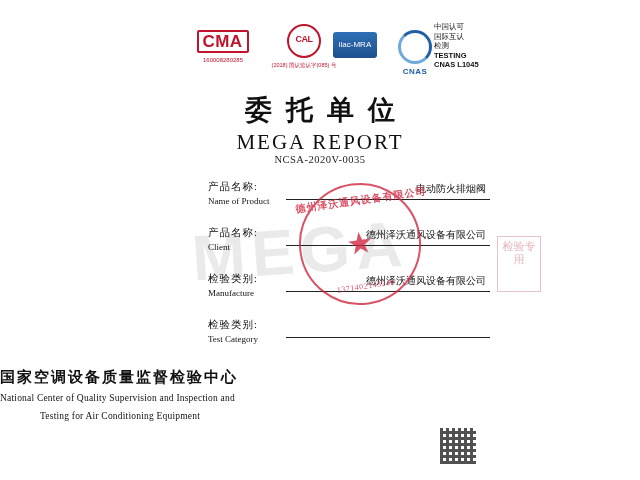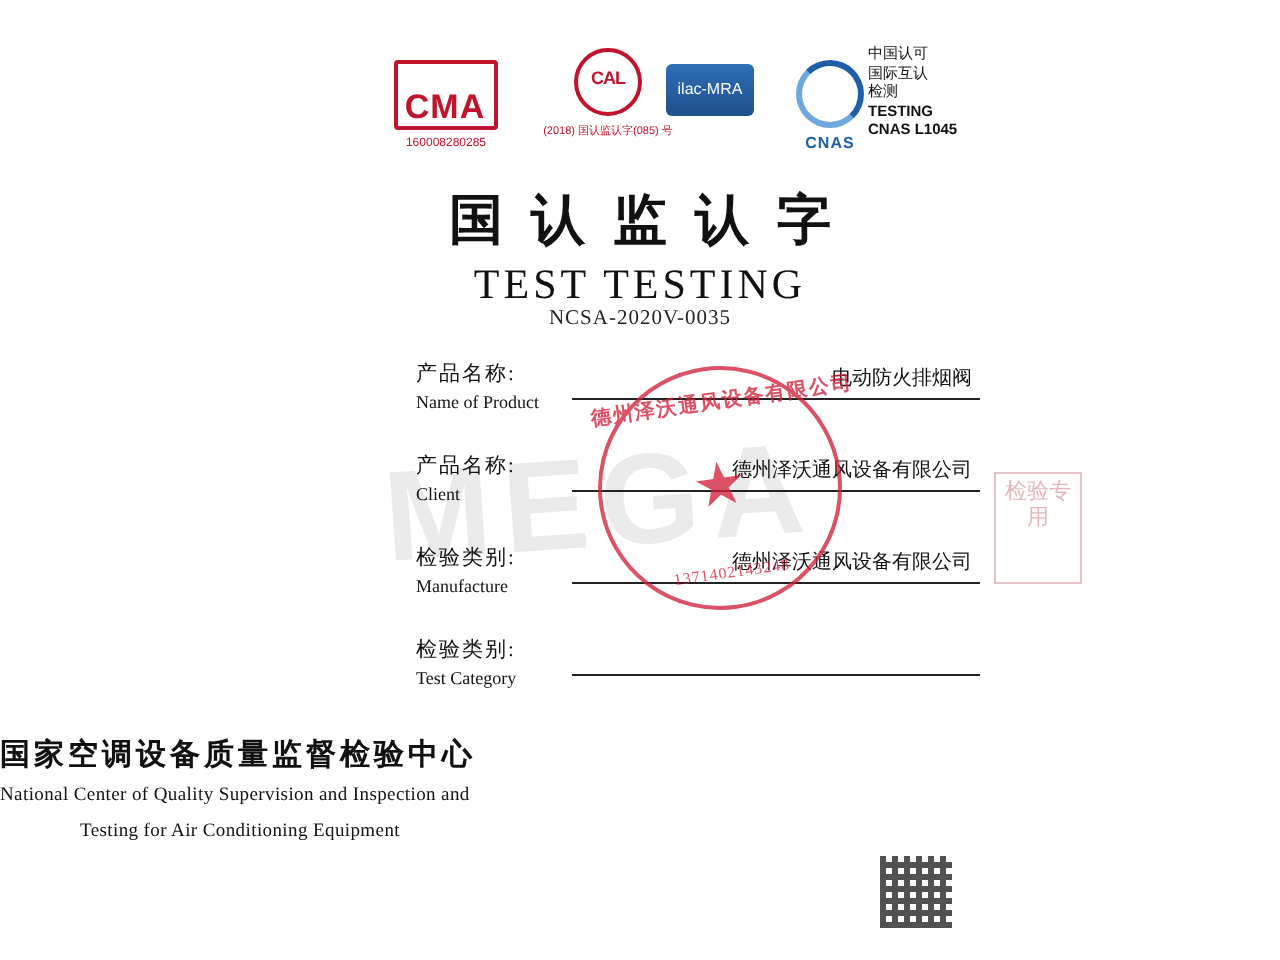--- a/index.html
+++ b/index.html
@@ -37,21 +37,21 @@
   
   .mark-cma { left: 188px; top: 16px; width: 70px; }
   .cma-box {
     display: inline-block;
     border: 2px solid #c0142c;
     color: #c0142c;
     font-family: "Liberation Sans", sans-serif;
     font-weight: bold;
     font-size: 17px;
     letter-spacing: 0.5px;
-    padding: 13px 4px 1px 3px;
+    padding: 1px 4px 1px 3px;
     line-height: 17px;
     border-radius: 2px;
   }
   .cma-sub {
     color: #c0142c;
     font-family: "Liberation Sans", sans-serif;
     font-size: 6px;
     letter-spacing: 0px;
     margin-top: 4px;
     white-space: nowrap;
@@ -361,22 +361,22 @@
 
     <div class="mark mark-text">
       <div>中国认可</div>
       <div>国际互认</div>
       <div>检测</div>
       <div class="strong">TESTING</div>
       <div class="strong">CNAS L1045</div>
     </div>
   </div>
 
-  <div class="title-cn">国认监认字</div>
-  <div class="title-en">TEST TESTING</div>
+  <div class="title-cn">委托单位</div>
+  <div class="title-en">MEGA REPORT</div>
   <div class="report-no">NCSA-2020V-0035</div>
 
   <div class="watermark-left">MEGA</div>
   <div class="watermark-right">检验专用</div>
 
   <div class="fields">
 
     <div class="field-row">
       <div class="field-label">
         <div class="label-cn">产品名称:</div>

